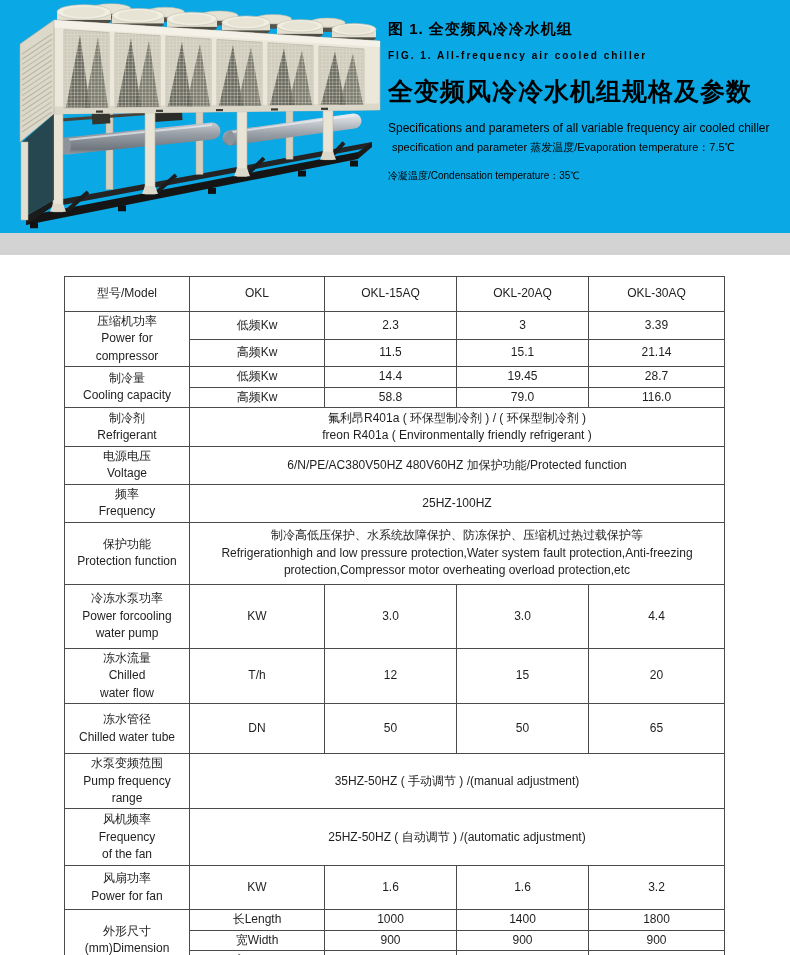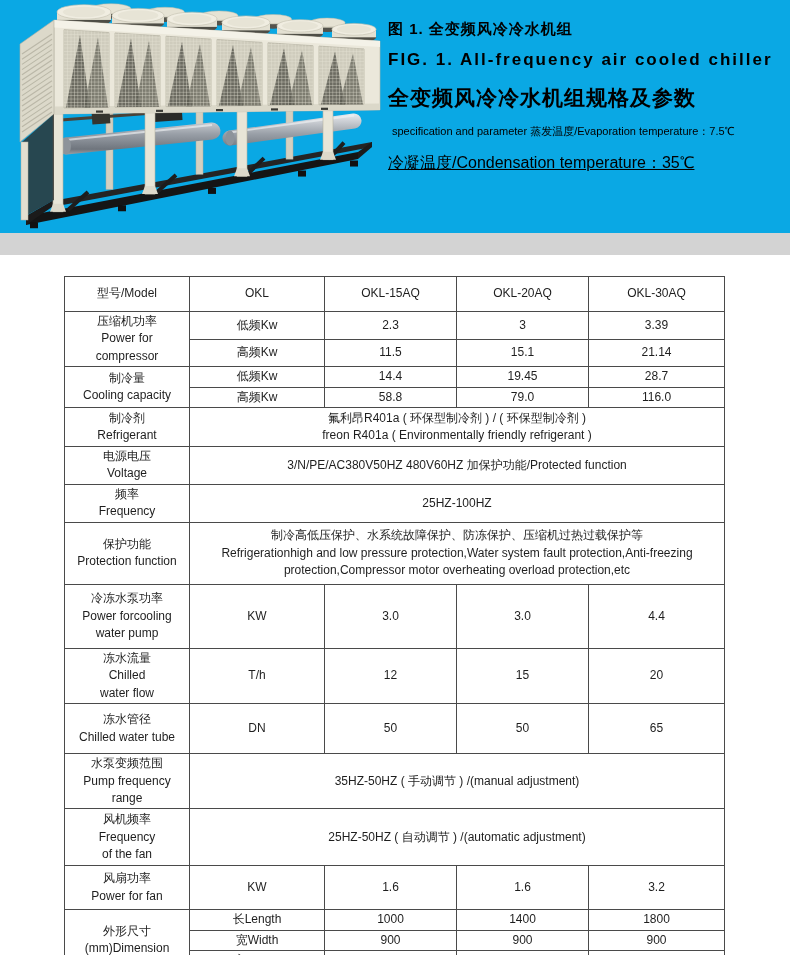--- a/index.html
+++ b/index.html
@@ -13,25 +13,25 @@
   .page { width:790px; height:955px; position:relative; background:#fff; }
 
   
   .hero {
     position:relative; width:790px; height:233px;
     background:#0aa8e4; overflow:hidden;
   }
   .chiller-art { position:absolute; left:6px; top:0; }
   .hero-text { position:absolute; left:388px; top:20px; width:400px; color:#000000; }
   .fig-cn  { font-size:15px; font-weight:bold; letter-spacing:1px; margin:0 0 11px 0; }
-  .fig-en  { font-size:17px; font-weight:bold; letter-spacing:2px; margin:0 0 14px 0; white-space:nowrap; }
-  .title-cn{ font-size:21px; font-weight:600; letter-spacing:1px; margin:0 0 11px 0; }
+  .fig-en  { font-size:10px; font-weight:bold; letter-spacing:2px; margin:0 0 14px 0; white-space:nowrap; }
+  .title-cn{ font-size:25px; font-weight:600; letter-spacing:1px; margin:0 0 11px 0; }
   .sub-en  { font-size:12px; line-height:1.5; margin:0; white-space:nowrap; }
   .param-ln{ font-size:11px; line-height:1.5; margin:2px 0 0 4px; white-space:nowrap; }
-  .cond-ln { font-size:16px; margin:13px 0 0 0; white-space:nowrap;text-decoration:underline; }
+  .cond-ln { font-size:10px; margin:13px 0 0 0; white-space:nowrap; }
 
   
   .strip { width:790px; height:22px; background:#d3d3d3; }
 
   
   .table-wrap { padding:21px 0 0 64px; }
   table.spec {
     border-collapse:collapse; table-layout:fixed;
     width:660px; font-size:12px; color:#1e1e1e;
   }
@@ -187,20 +187,21 @@
           <line x1="16" y1="132.00000000000003" x2="46" y2="112.00000000000003" stroke="#bab7a7" stroke-width="1.1"></line>
           <polygon points="16,142 48,114 48,200 16,218" fill="#2e2e2a" opacity="0.8"></polygon>
           <rect x="15" y="142" width="7" height="78" fill="#e2dfd0" stroke="#b5b2a2" stroke-width="0.5"></rect>
         </g>
     </svg>
 
     <div class="hero-text">
       <p class="fig-cn">图 1.  全变频风冷冷水机组</p>
       <p class="fig-en">FIG. 1. All-frequency air cooled chiller</p>
       <p class="title-cn">全变频风冷冷水机组规格及参数</p>
+      <p class="sub-en">Specifications and parameters of all variable frequency air cooled chiller</p>
       <p class="param-ln">specification and parameter  蒸发温度/Evaporation temperature：7.5℃</p>
       <p class="cond-ln">冷凝温度/Condensation temperature：35℃</p>
     </div>
   </div>
 
   <div class="strip"></div>
 
   <div class="table-wrap">
     <table class="spec">
       <colgroup>
@@ -248,21 +249,21 @@
           </tr>
           <tr style="height: 39px;">
             <td>制冷剂
 Refrigerant</td>
             <td colspan="4">氟利昂R401a ( 环保型制冷剂 ) / ( 环保型制冷剂 )
 freon R401a ( Environmentally friendly refrigerant )</td>
           </tr>
           <tr style="height: 38px;">
             <td>电源电压
 Voltage</td>
-            <td colspan="4">3/N/PE/AC380V50HZ 480V60HZ 加保护功能/Protected function</td>
+            <td colspan="4">6/N/PE/AC380V50HZ 480V60HZ 加保护功能/Protected function</td>
           </tr>
           <tr style="height: 38px;">
             <td>频率
 Frequency</td>
             <td colspan="4">25HZ-100HZ</td>
           </tr>
           <tr style="height: 62px;">
             <td>保护功能
 Protection function</td>
             <td colspan="4">制冷高低压保护、水系统故障保护、防冻保护、压缩机过热过载保护等

